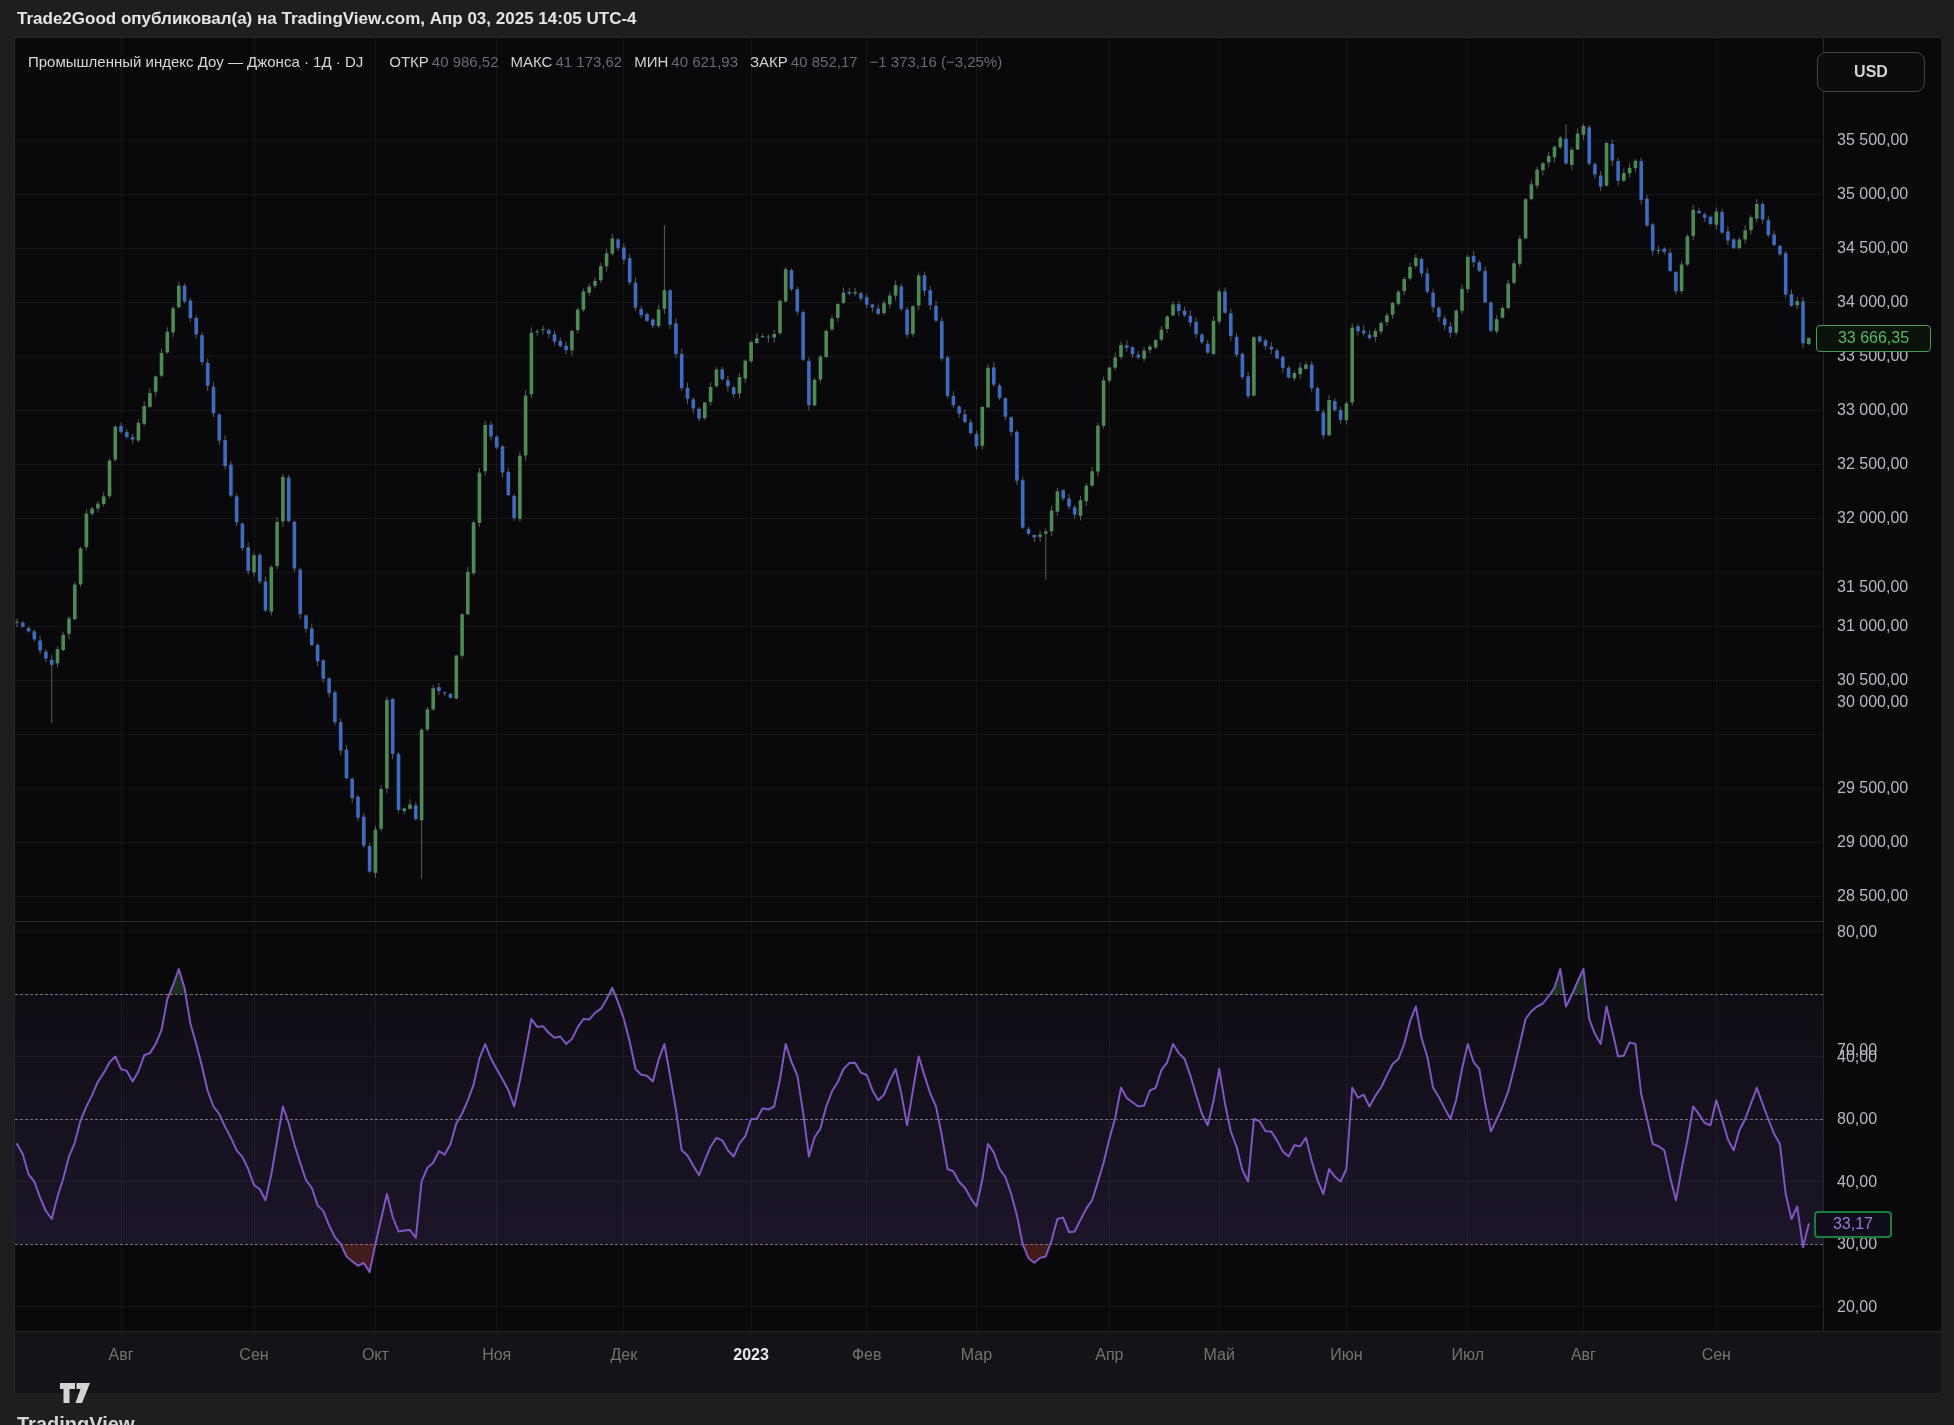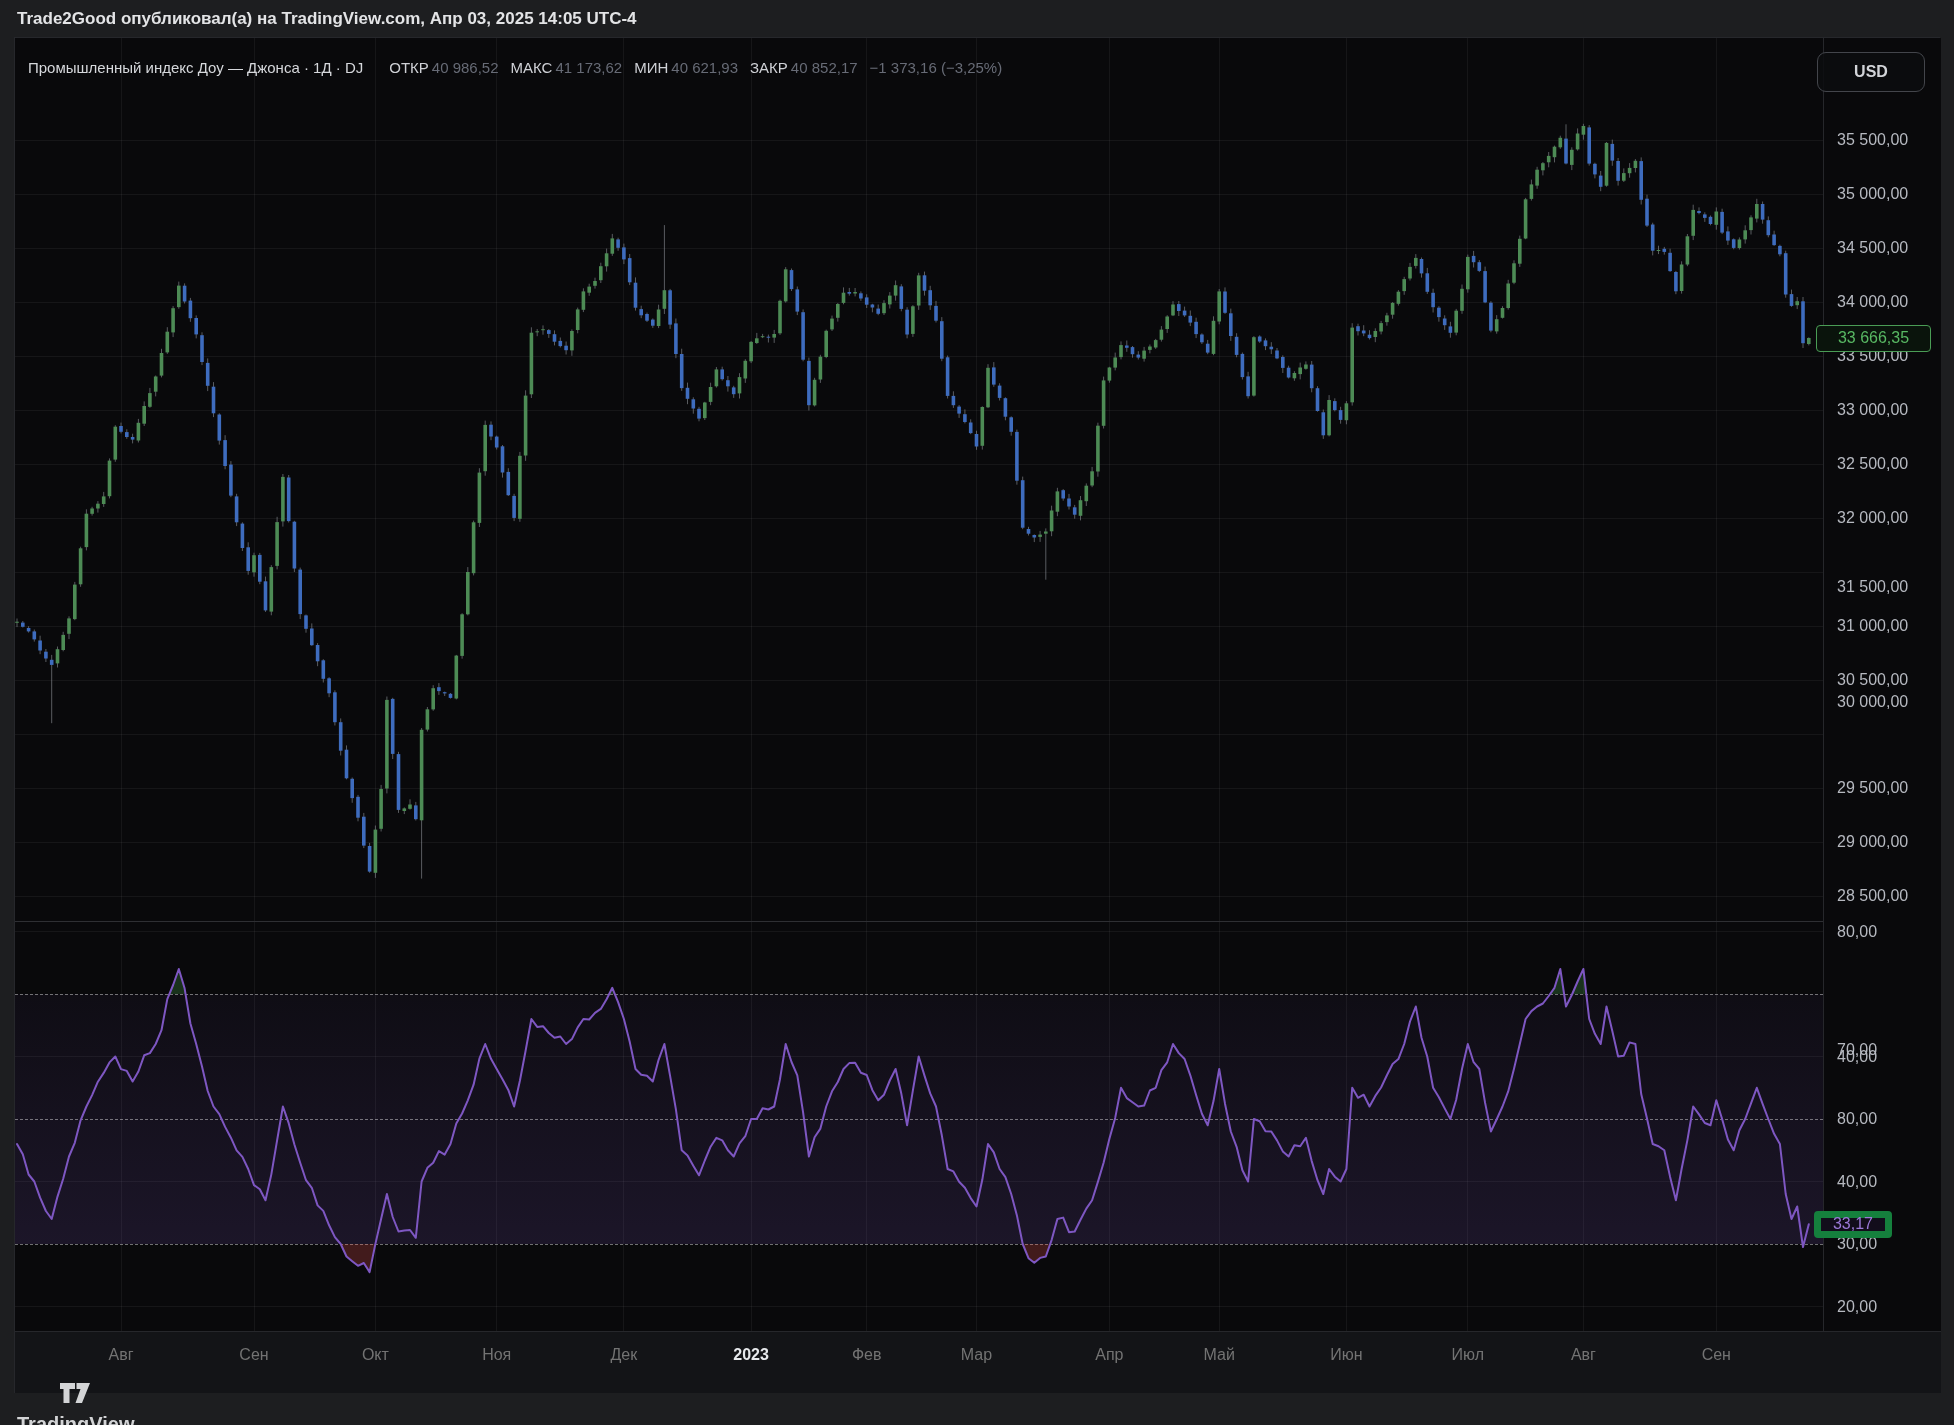--- a/index.html
+++ b/index.html
@@ -10,36 +10,36 @@
   .chart-frame{position:absolute;left:14px;top:37px;width:1926px;height:1356px;background:#09090b;
                border:1px solid #26272b;box-sizing:border-box;}
   .plot{position:absolute;left:0;top:0;width:1808px;height:1293px;}
   .gl-h{position:absolute;left:0;width:1808px;height:1px;background:rgba(255,255,255,0.055);}
   .gl-v{position:absolute;top:0;width:1px;height:1293px;background:rgba(255,255,255,0.055);}
   .pane-divider{position:absolute;left:0;top:883px;width:1808px;height:1px;background:#2e2f33;}
   .rsi-band{position:absolute;left:0;top:956px;width:1808px;height:250px;
             background:linear-gradient(180deg,rgba(126,87,194,0.05),rgba(126,87,194,0.16));}
   .rsi-dash{position:absolute;left:0;width:1808px;height:0;border-top:1px dashed rgba(255,255,255,0.42);}
   svg.layer{position:absolute;left:0;top:0;}
-  .legend{position:absolute;left:13px;top:21px;display:flex;align-items:center;gap:0;white-space:nowrap;
+  .legend{position:absolute;left:13px;top:15px;display:flex;align-items:center;gap:0;white-space:nowrap;
           font-size:15px;z-index:6;}
   .legend .title{color:#d6d8dc;margin-right:14px;}
   .legend .lab{color:#cfd1d6;margin-left:12px;}
   .legend .val{color:#676b76;margin-left:3px;}
   .legend .chg{color:#676b76;margin-left:12px;}
   .price-axis{position:absolute;left:1808px;top:0;width:118px;height:1293px;border-left:1px solid #26272b;
               box-sizing:border-box;background:#09090b;}
   .ax-label{position:absolute;left:13px;color:#b6b9c0;font-size:16px;line-height:20px;}
   .usd-btn{position:absolute;left:1802px;top:14px;width:106px;height:38px;border:1px solid #43454b;
            border-radius:9px;background:rgba(12,13,15,0.85);color:#d2d4d8;font-size:16px;font-weight:700;
            display:flex;align-items:center;justify-content:center;z-index:8;}
   .badge{position:absolute;height:27px;display:flex;align-items:center;justify-content:center;
          font-size:16px;border-radius:4px;box-sizing:border-box;z-index:7;}
   .badge.green{left:1801px;width:115px;border:1px solid #4a9c55;color:#58b863;background:#0a140c;}
-  .badge.purple{left:1799px;width:78px;border:7px solid #15803d;color:#9b79d8;background:#120d1b;}
+  .badge.purple{left:1799px;width:78px;border:2px solid #15803d;color:#9b79d8;background:#120d1b;}
   .time-axis{position:absolute;left:0;top:1293px;width:1926px;height:63px;background:#131417;
              border-top:1px solid #26272b;box-sizing:border-box;}
   .t-label{position:absolute;top:14px;width:90px;text-align:center;color:#737373;font-size:16px;}
   .t-label.bold{color:#e7e9ec;font-weight:700;}
   .footer{position:absolute;left:0;top:1393px;width:1954px;height:32px;background:#1d1e20;
           display:flex;align-items:center;padding-left:17px;box-sizing:border-box;}
   .tv-logo{display:flex;align-items:center;gap:9px;color:#d3d4d6;font-size:20px;font-weight:700;flex-direction:column;}
 </style>
 </head>
 <body>

